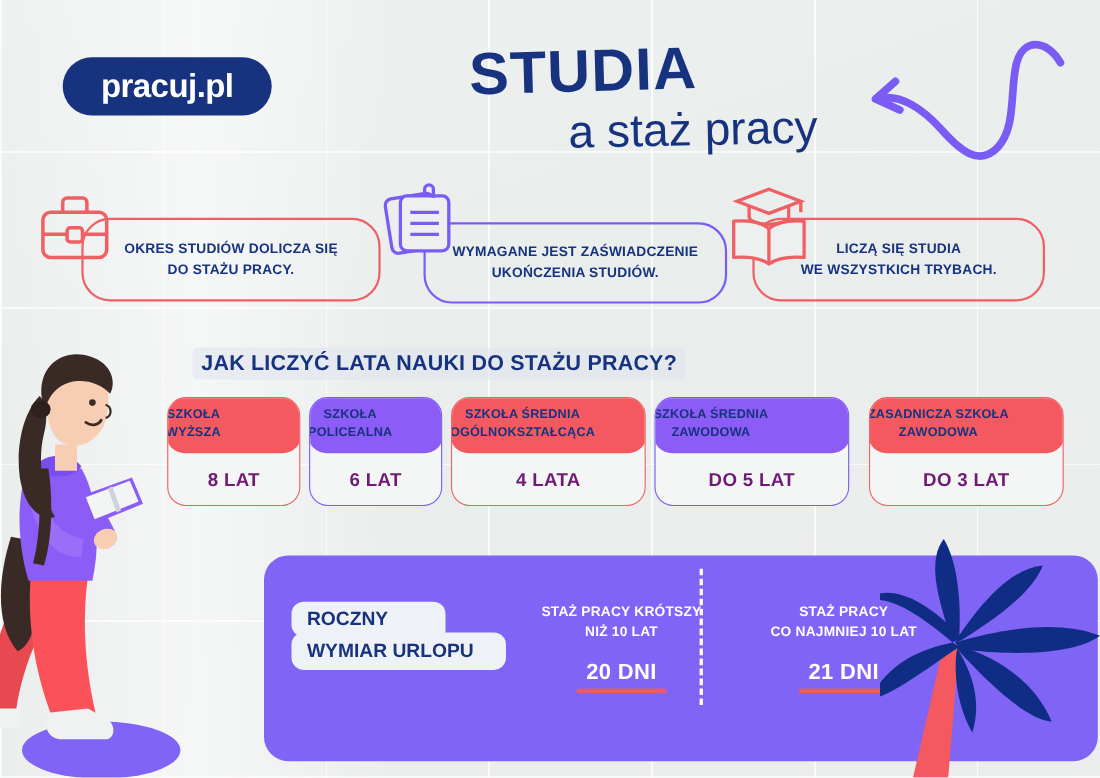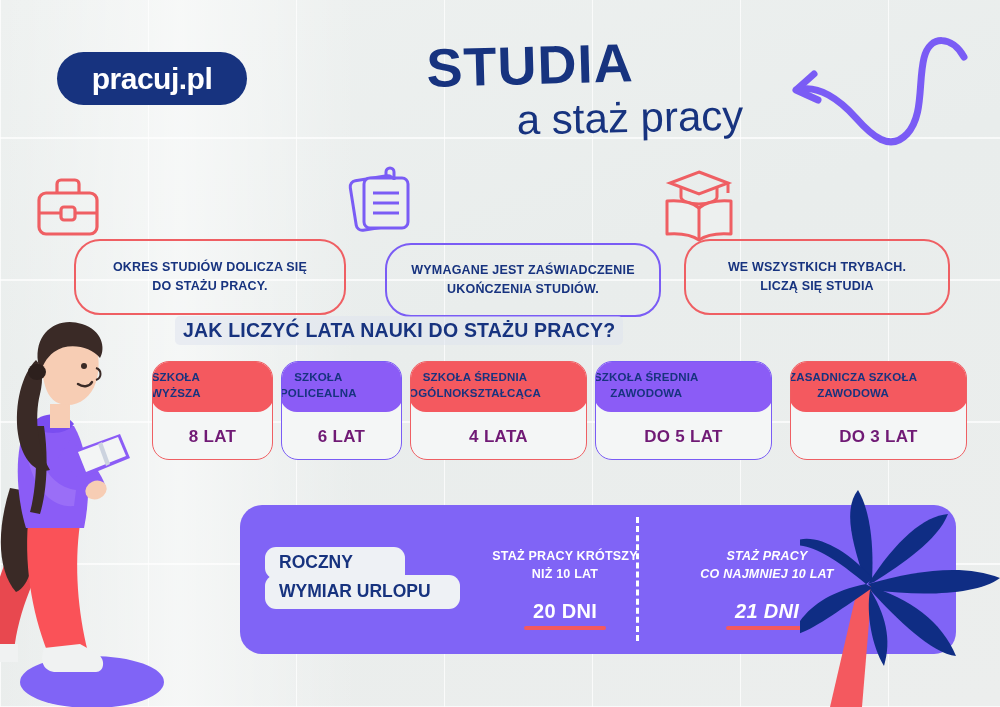--- a/index.html
+++ b/index.html
@@ -42,21 +42,20 @@
 
   
   #arrow{position:absolute;left:752px;top:24px;width:220px;height:130px;}
 
   
   .infobox{
     position:absolute;border-radius:26px;background:transparent;
     display:flex;align-items:center;justify-content:center;text-align:center;
     color:#17337f;font-size:12.5px;font-weight:700;line-height:1.5;
     letter-spacing:.2px;
-    margin-top:41px;
   }
   .infobox.red{border:2.2px solid #ef5f63;}
   .infobox.purple{border:2.2px solid #7a5cf5;}
   .ico{position:absolute;}
 
   
   #sec-head{
     position:absolute;left:155px;top:316px;
     color:#17337f;font-size:19.5px;font-weight:700;letter-spacing:.2px;
     background:rgba(222,228,238,.55);padding:3px 8px;border-radius:5px;margin-left:20px;
@@ -75,22 +74,22 @@
   .card.red .head{background:#f4595f;}
   .card.purple .head{background:#8b5cf6;}
   .card .val{
     position:absolute;left:0;right:0;bottom:0;height:45px;
     display:flex;align-items:center;justify-content:center;
     color:#701a75;font-size:17px;font-weight:700;letter-spacing:.3px;
   }
 
   
   #panel{
-    position:absolute;left:240px;top:505px;width:716px;height:149px;
-    background:#8064f6;border-radius:22px;
+    position:absolute;left:240px;top:505px;width:716px;height:187px;
+    background:#8064f6;border-radius:22px;padding-left:42px;
   }
   #badge{
     position:absolute;left:25px;top:42px;width:195px;height:62px;
     color:#17337f;font-size:17.5px;font-weight:700;line-height:1.35;
   }
   #badge .b1,#badge .b2{
     position:absolute;background:#eef1f5;display:flex;align-items:center;
     padding-left:14px;box-sizing:border-box;
   }
   #badge .b1{left:0;top:0;width:140px;height:32px;border-radius:11px 11px 0 11px;}
@@ -151,22 +150,22 @@
     <rect x="6" y="12" width="44" height="50" rx="6" fill="none" stroke="#7a5cf5" stroke-width="3" transform="rotate(-9 28 37)"></rect>
     <rect x="17" y="12" width="44" height="50" rx="6" fill="#edf0ef" stroke="#7a5cf5" stroke-width="3"></rect>
     <path d="M39,12 L39,6 a4,4 0 0 1 4,-4 a4,4 0 0 1 4,4 L47,14" fill="none" stroke="#7a5cf5" stroke-width="3"></path>
     <line x1="26" y1="27" x2="52" y2="27" stroke="#7a5cf5" stroke-width="3"></line>
     <line x1="26" y1="37" x2="52" y2="37" stroke="#7a5cf5" stroke-width="3"></line>
     <line x1="26" y1="47" x2="52" y2="47" stroke="#7a5cf5" stroke-width="3"></line>
   </svg>
 
   <div class="infobox red" style="left:684px;top:198px;width:262px;height:72px;">
     <div>
+      <div>LICZĄ SIĘ STUDIA</div>
       <div>WE WSZYSTKICH TRYBACH.</div>
-      <div>LICZĄ SIĘ STUDIA</div>
     </div>
   </div>
   <svg class="ico" style="left:656px;top:166px;width:86px;height:78px;" viewBox="0 0 86 78">
     <path d="M43,6 L72,17 L43,28 L14,17 Z" fill="none" stroke="#ef5f63" stroke-width="3"></path>
     <path d="M25,22 L25,31 M61,22 L61,31 M25,31 a18,7 0 0 0 36,0" fill="none" stroke="#ef5f63" stroke-width="3"></path>
     <line x1="72" y1="17" x2="72" y2="27" stroke="#ef5f63" stroke-width="3"></line>
     <path d="M43,42 C36,36 24,34 11,35 L11,68 C24,67 36,69 43,74 C50,69 62,67 75,68 L75,35 C62,34 50,36 43,42 Z" fill="#edf0ef" stroke="#ef5f63" stroke-width="3" stroke-linejoin="round"></path>
     <line x1="43" y1="42" x2="43" y2="74" stroke="#ef5f63" stroke-width="3"></line>
   </svg>
 
@@ -236,21 +235,21 @@
     <div class="stat" style="left:230px;top:42px;width:190px;">
       <div class="lbl">
         <div>STAŻ PRACY KRÓTSZY</div>
         <div>NIŻ 10 LAT</div>
       </div>
       <div class="num">20 DNI</div>
     </div>
 
     <div id="divider"></div>
 
-    <div class="stat" style="left:432px;top:42px;width:190px;font-style:italic;">
+    <div class="stat" style="left:432px;top:42px;width:190px;">
       <div class="lbl">
         <div>STAŻ PRACY</div>
         <div>CO NAJMNIEJ 10 LAT</div>
       </div>
       <div class="num">21 DNI</div>
     </div>
   </div>
 
   <svg id="palm" viewBox="0 0 210 219">
     <path d="M58,98 L30,219 L62,219 L72,98 Z" fill="#f4595f"></path>

